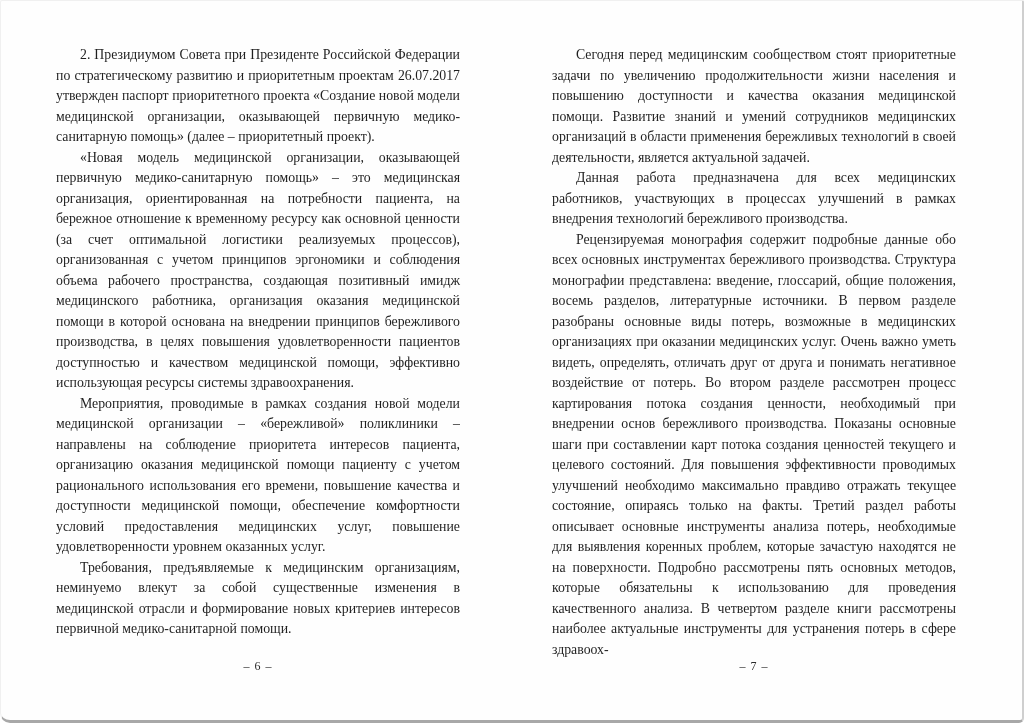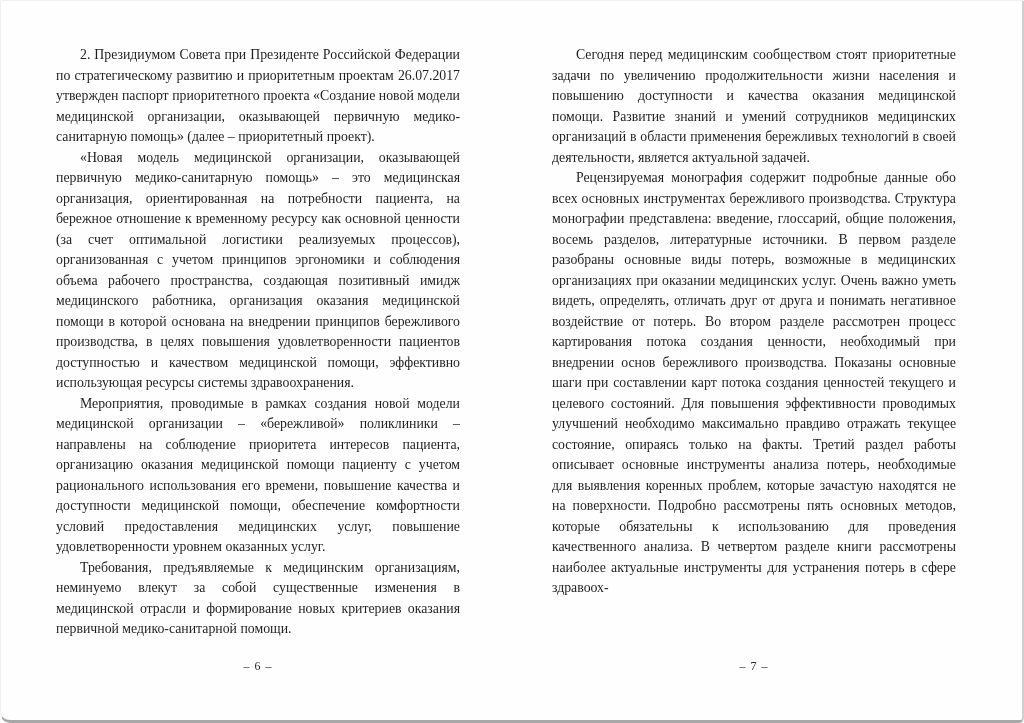--- a/index.html
+++ b/index.html
@@ -59,26 +59,27 @@
 </head>
 <body>
 
 <div class="scan">
 
   <div class="page page-left">
     <div class="page-text">
       <p>2. Президиумом Совета при Президенте Российской Федерации по стратегическому развитию и приоритетным проектам 26.07.2017 утвержден паспорт приоритетного проекта «Создание новой модели медицинской организации, оказывающей первичную медико-санитарную помощь» (далее – приоритетный проект).</p>
       <p>«Новая модель медицинской организации, оказывающей первичную медико-санитарную помощь» – это медицинская организация, ориентированная на потребности пациента, на бережное отношение к временному ресурсу как основной ценности (за счет оптимальной логистики реализуемых процессов), организованная с учетом принципов эргономики и соблюдения объема рабочего пространства, создающая позитивный имидж медицинского работника, организация оказания медицинской помощи в которой основана на внедрении принципов бережливого производства, в целях повышения удовлетворенности пациентов доступностью и качеством медицинской помощи, эффективно использующая ресурсы системы здравоохранения.</p>
       <p>Мероприятия, проводимые в рамках создания новой модели медицинской организации – «бережливой» поликлиники – направлены на соблюдение приоритета интересов пациента, организацию оказания медицинской помощи пациенту с учетом рационального использования его времени, повышение качества и доступности медицинской помощи, обеспечение комфортности условий предоставления медицинских услуг, повышение удовлетворенности уровнем оказанных услуг.</p>
-      <p>Требования, предъявляемые к медицинским организациям, неминуемо влекут за собой существенные изменения в медицинской отрасли и формирование новых критериев оказания первичной медико-санитарной помощи.</p>
+      <p>Требования, предъявляемые к медицинским организациям, неминуемо влекут за собой существенные изменения в медицинской отрасли и формирование новых критериев интересов первичной медико-санитарной помощи.</p>
     </div>
     <div class="page-number">– 6 –</div>
   </div>
 
   <div class="page page-right">
     <div class="page-text">
       <p>Сегодня перед медицинским сообществом стоят приоритетные задачи по увеличению продолжительности жизни населения и повышению доступности и качества оказания медицинской помощи. Развитие знаний и умений сотрудников медицинских организаций в области применения бережливых технологий в своей деятельности, является актуальной задачей.</p>
+      <p>Данная работа предназначена для всех медицинских работников, участвующих в процессах улучшений в рамках внедрения технологий бережливого производства.</p>
       <p>Рецензируемая монография содержит подробные данные обо всех основных инструментах бережливого производства. Структура монографии представлена: введение, глоссарий, общие положения, восемь разделов, литературные источники. В первом разделе разобраны основные виды потерь, возможные в медицинских организациях при оказании медицинских услуг. Очень важно уметь видеть, определять, отличать друг от друга и понимать негативное воздействие от потерь. Во втором разделе рассмотрен процесс картирования потока создания ценности, необходимый при внедрении основ бережливого производства. Показаны основные шаги при составлении карт потока создания ценностей текущего и целевого состояний. Для повышения эффективности проводимых улучшений необходимо максимально правдиво отражать текущее состояние, опираясь только на факты. Третий раздел работы описывает основные инструменты анализа потерь, необходимые для выявления коренных проблем, которые зачастую находятся не на поверхности. Подробно рассмотрены пять основных методов, которые обязательны к использованию для проведения качественного анализа. В четвертом разделе книги рассмотрены наиболее актуальные инструменты для устранения потерь в сфере здравоох-</p>
     </div>
     <div class="page-number">– 7 –</div>
   </div>
 
 </div>
 
 </body></html>

